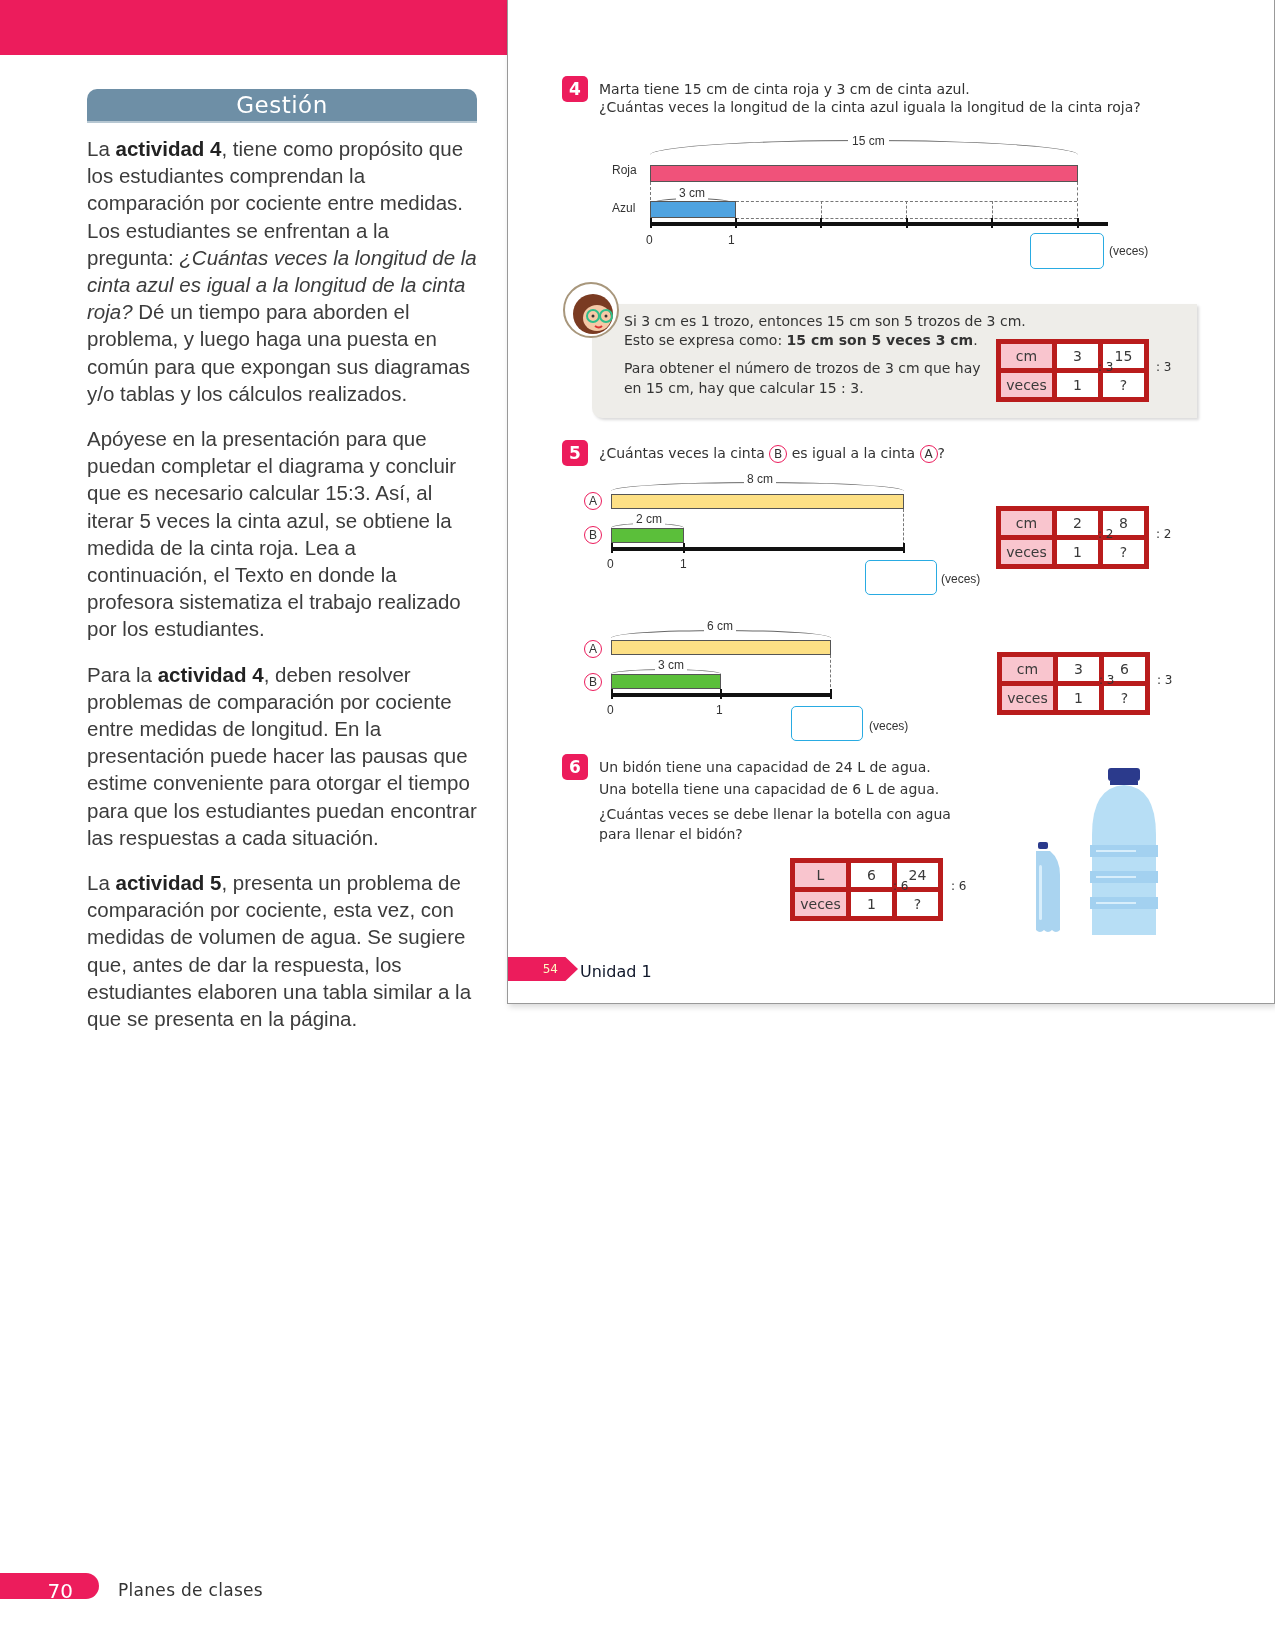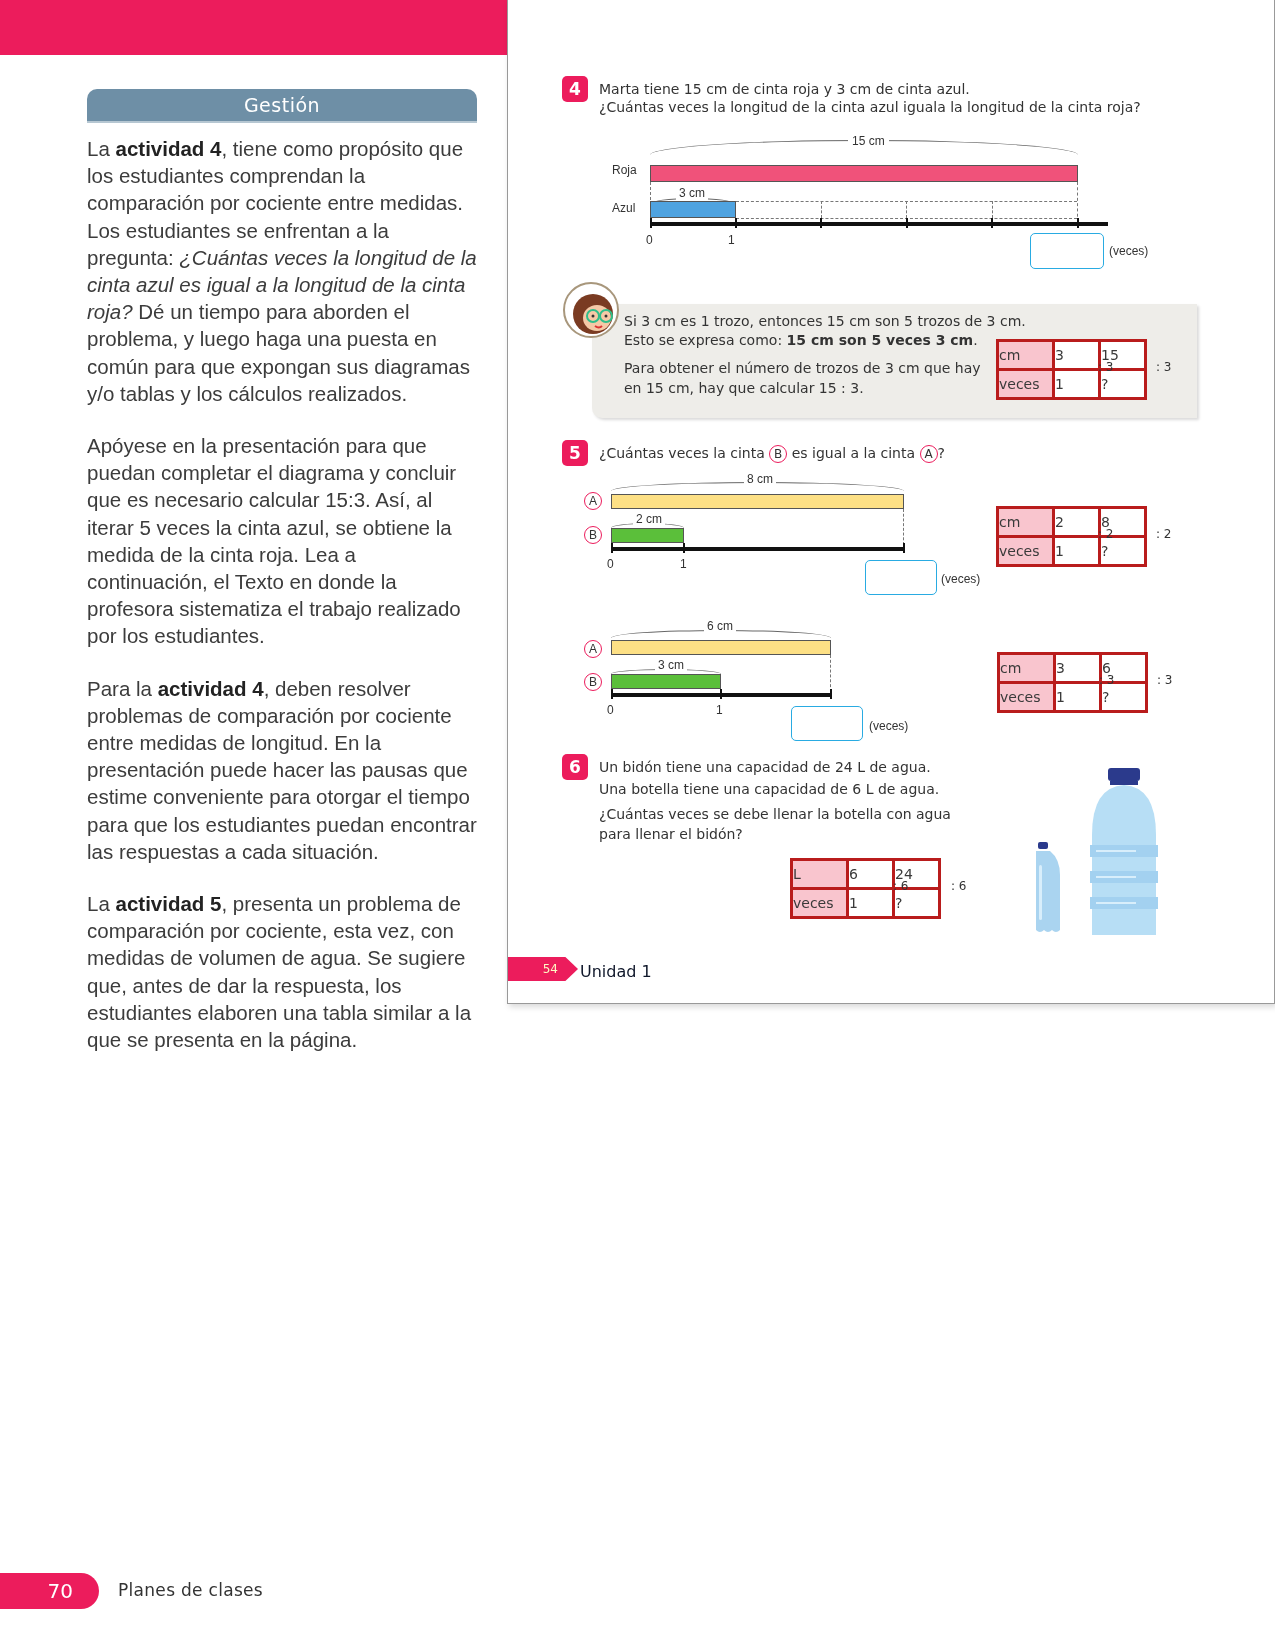--- a/index.html
+++ b/index.html
@@ -1,46 +1,46 @@
 <!DOCTYPE html>
 <html><head>
 <meta charset="utf-8">
 <style>
   * { box-sizing: border-box; margin: 0; padding: 0; }
   body { width: 1275px; height: 1650px; background: #ffffff; position: relative; overflow: hidden; font-family: "DejaVu Sans", sans-serif; color: #3a3a3a; }
   .topbar { position: absolute; left: 0; top: 0; width: 508px; height: 55px; background: #ec1c5c; }
   .sidebar { position: absolute; left: 87px; top: 89px; width: 390px; }
-  .gestion { height: 32px; background: #6e8fa6; border-radius: 10px 10px 0 0; color: #fff; text-align: center; font-size: 19px; line-height: 32px; letter-spacing: 0.5px; }
+  .gestion { height: 32px; background: #6e8fa6; border-radius: 10px 10px 0 0; color: #fff; text-align: center; font-size: 23px; line-height: 32px; letter-spacing: 0.5px; }
   .gestion-line { height: 2px; background: #6e8fa6; opacity: .5; }
-  .para { font-family: "Liberation Sans", sans-serif; font-size: 20.5px; line-height: 27.2px; color: #3c3c3c; margin-top: 25px; }
+  .para { font-family: "Liberation Sans", sans-serif; font-size: 20.5px; line-height: 27.2px; color: #3c3c3c; margin-top: 18px; }
   .para b { color: #222; }
   .para i { font-style: italic; }
   .page-frame { position: absolute; left: 507px; top: 0; width: 768px; height: 1004px; border-left: 1.5px solid #999; border-bottom: 1.5px solid #999; border-right: 1.5px solid #999; background:#fff; box-shadow: 2px 3px 6px rgba(0,0,0,0.15); }
   .pf { position: absolute; font-family: Liberation Sans, sans-serif; color: #333; }
   .num-badge { position: absolute; width: 26px; height: 26px; background: #ec1c5c; color: #fff; border-radius: 5px; font-weight: bold; font-size: 17px; text-align: center; line-height: 26px; }
   .qtext { position: absolute; font-size: 14px; line-height: 20px; color: #333; }
   .small { font-size: 12px; color: #333; }
   .bar { position: absolute; border: 1px solid #555; }
   .axis { position: absolute; height: 4px; background: #111; }
   .tick { position: absolute; width: 1.5px; height: 10px; background: #111; }
   .dash-v { position: absolute; border-left: 1px dashed #777; }
   .dash-h { position: absolute; border-top: 1px dashed #777; }
   .answer-box { position: absolute; border: 1.5px solid #29abe2; border-radius: 5px; background: #fff; }
   .circ { display: inline-block; width: 18px; height: 18px; border: 1.2px solid #ec1c5c; border-radius: 50%; text-align: center; line-height: 16px; font-size: 12px; color: #333; }
   .arc { position: absolute; border-top: 1px solid #666; border-radius: 50% 50% 0 0; }
   .tbl { position: absolute; border-collapse: collapse; font-size: 14px; }
-  .tbl td { border: 3px solid #b91c1c; height: 29px; }
+  .tbl td { border: 5px solid #b91c1c; height: 29px; text-align: center; }
   .tbl td.lbl { background: #f9c5ce; width: 56px; }
   .tbl td.v { background: #fff; width: 46px; }
   .tbl-side { position: absolute; font-size: 12px; color: #333; }
   .note { position: absolute; left: 592px; top: 304px; width: 605px; height: 114px; background: #eeede9; border-radius: 10px 0 0 10px; box-shadow: 2px 2px 3px rgba(0,0,0,0.15); }
   .avatar { position: absolute; left: 563px; top: 282px; width: 56px; height: 56px; border-radius: 50%; border: 2px solid #a8977c; background: #fff; overflow: hidden; }
   .footer-inner { position: absolute; left: 508px; top: 957px; width: 70px; height: 24px; background: #ec1c5c; clip-path: polygon(0 0, 82% 0, 100% 50%, 82% 100%, 0 100%); color: #fef9c3; font-size: 12px; text-align: right; padding-right: 20px; line-height: 24px; }
   .footer-inner-text { position: absolute; left: 580px; top: 962px; font-size: 16px; color: #0f172a; }
-  .footer-main { position: absolute; left: 0; top: 1573px; width: 99px; height: 36px; background: #ec1c5c; border-radius: 0 18px 18px 0; color: #fff; font-size: 20px; text-align: right; padding-right: 26px; line-height: 36px; }
+  .footer-main { position: absolute; left: 0; top: 1573px; width: 99px; height: 26px; background: #ec1c5c; border-radius: 0 18px 18px 0; color: #fff; font-size: 20px; text-align: right; padding-right: 26px; line-height: 36px; }
   .footer-main-text { position: absolute; left: 118px; top: 1580px; font-size: 17px; color: #333; letter-spacing: 0.3px; }
 </style>
 </head>
 <body>
 
 <div class="topbar"></div>
 
 <div class="sidebar">
   <div class="gestion">Gestión</div>
   <div class="gestion-line"></div>

